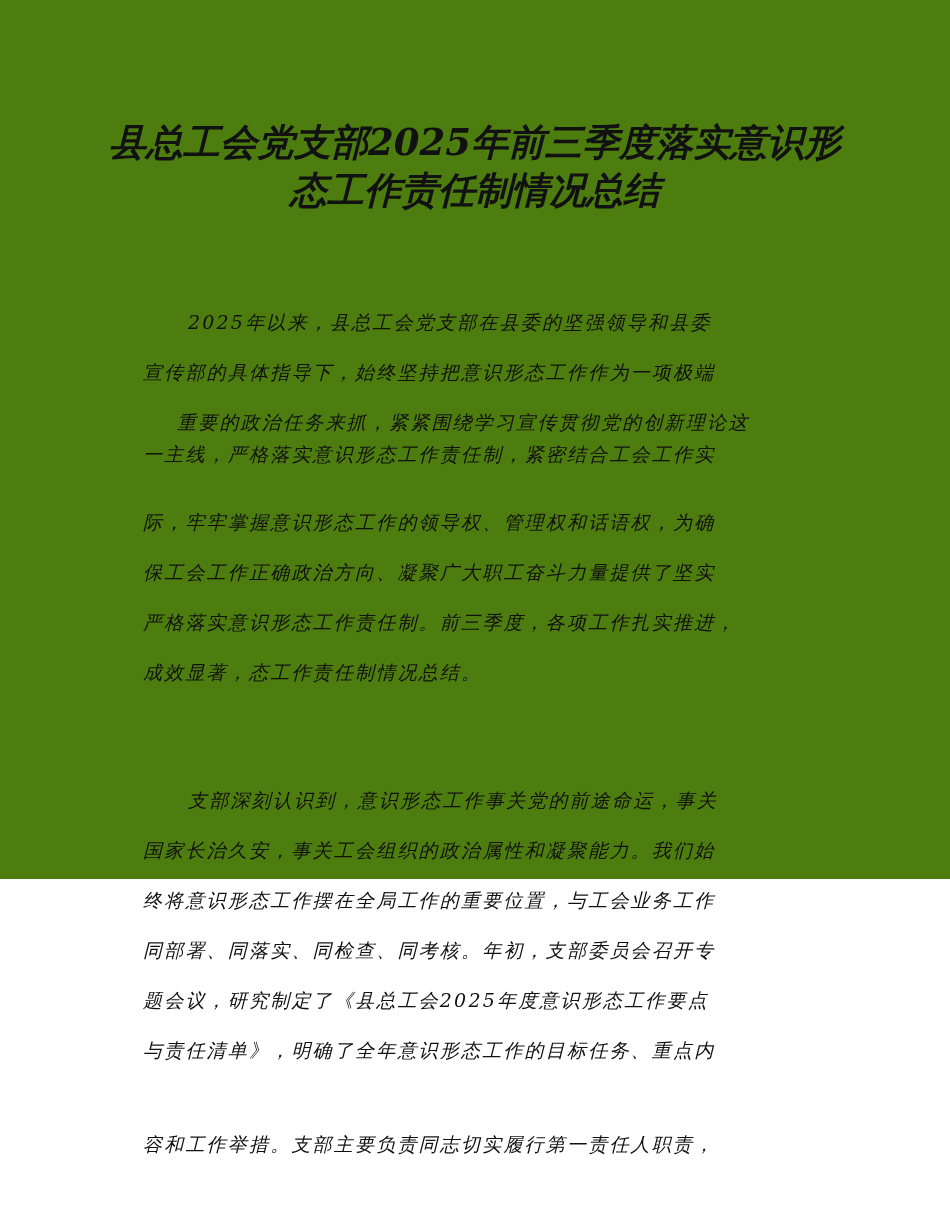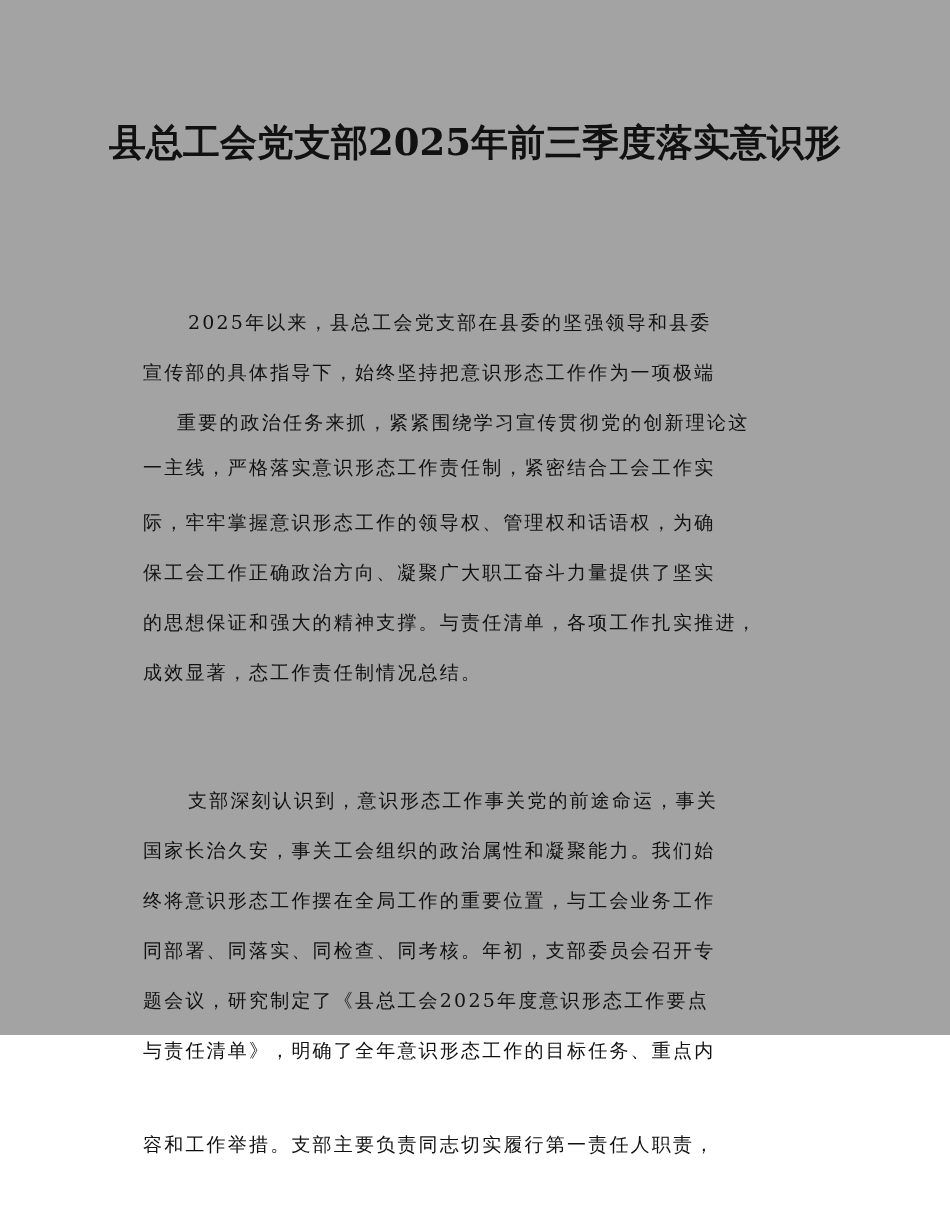--- a/index.html
+++ b/index.html
@@ -1,19 +1,19 @@
 <!DOCTYPE html>
 <html><head>
   <meta charset="utf-8">
   <style>
     html, body { margin: 0; padding: 0; background: #ffffff; }
     body { width: 950px; height: 1230px; position: relative; overflow: hidden; }
     .page {
-      position: absolute; left: 0; top: 0; width: 950px; height: 1035px;
-      background: #a3a3a3; color: #000000;
+      position: absolute; left: 0; top: 0; width: 950px; height: 879px;
+      background: #4d7c0f; color: #000000; font-style: italic;
     }
     .title {
       position: absolute; left: 0; width: 950px; text-align: center;
       font-family: "DejaVu Serif", "Liberation Serif", serif;
       font-weight: bold; font-size: 37px; line-height: 48px; color: #111;
       letter-spacing: 0px;
     }
     .title.l1 { top: 118px; }
     .title.l2 { top: 166px; }
     .line {
@@ -29,29 +29,30 @@
       font-weight: bold; font-size: 24px; line-height: 30px; color: #111;
       white-space: nowrap; letter-spacing: 0.5px;
     }
   </style>
 </head>
 <body>
 
 <div class="page">
 
   <div class="title l1">县总工会党支部2025年前三季度落实意识形</div>
+  <div class="title l2">态工作责任制情况总结</div>
 
   <div>
     <div class="line indent" style="top:307px;">2025年以来，县总工会党支部在县委的坚强领导和县委</div>
     <div class="line" style="top:357px;">宣传部的具体指导下，始终坚持把意识形态工作作为一项极端</div>
     <div class="line" style="top:407px;margin-left:34px;">重要的政治任务来抓，紧紧围绕学习宣传贯彻党的创新理论这</div>
-    <div class="line" style="top:452px;">一主线，严格落实意识形态工作责任制，紧密结合工会工作实</div>
+    <div class="line" style="top:439px;">一主线，严格落实意识形态工作责任制，紧密结合工会工作实</div>
     <div class="line" style="top:507px;">际，牢牢掌握意识形态工作的领导权、管理权和话语权，为确</div>
     <div class="line" style="top:557px;">保工会工作正确政治方向、凝聚广大职工奋斗力量提供了坚实</div>
-    <div class="line" style="top:607px;">的思想保证和强大的精神支撑。与责任清单，各项工作扎实推进，</div>
+    <div class="line" style="top:607px;">严格落实意识形态工作责任制。前三季度，各项工作扎实推进，</div>
     <div class="line" style="top:657px;">成效显著，态工作责任制情况总结。</div>
   </div>
 
 
   <div>
     <div class="line indent" style="top:785px;">支部深刻认识到，意识形态工作事关党的前途命运，事关</div>
     <div class="line" style="top:835px;">国家长治久安，事关工会组织的政治属性和凝聚能力。我们始</div>
     <div class="line" style="top:885px;">终将意识形态工作摆在全局工作的重要位置，与工会业务工作</div>
     <div class="line" style="top:935px;">同部署、同落实、同检查、同考核。年初，支部委员会召开专</div>
     <div class="line" style="top:985px;">题会议，研究制定了《县总工会2025年度意识形态工作要点</div>

